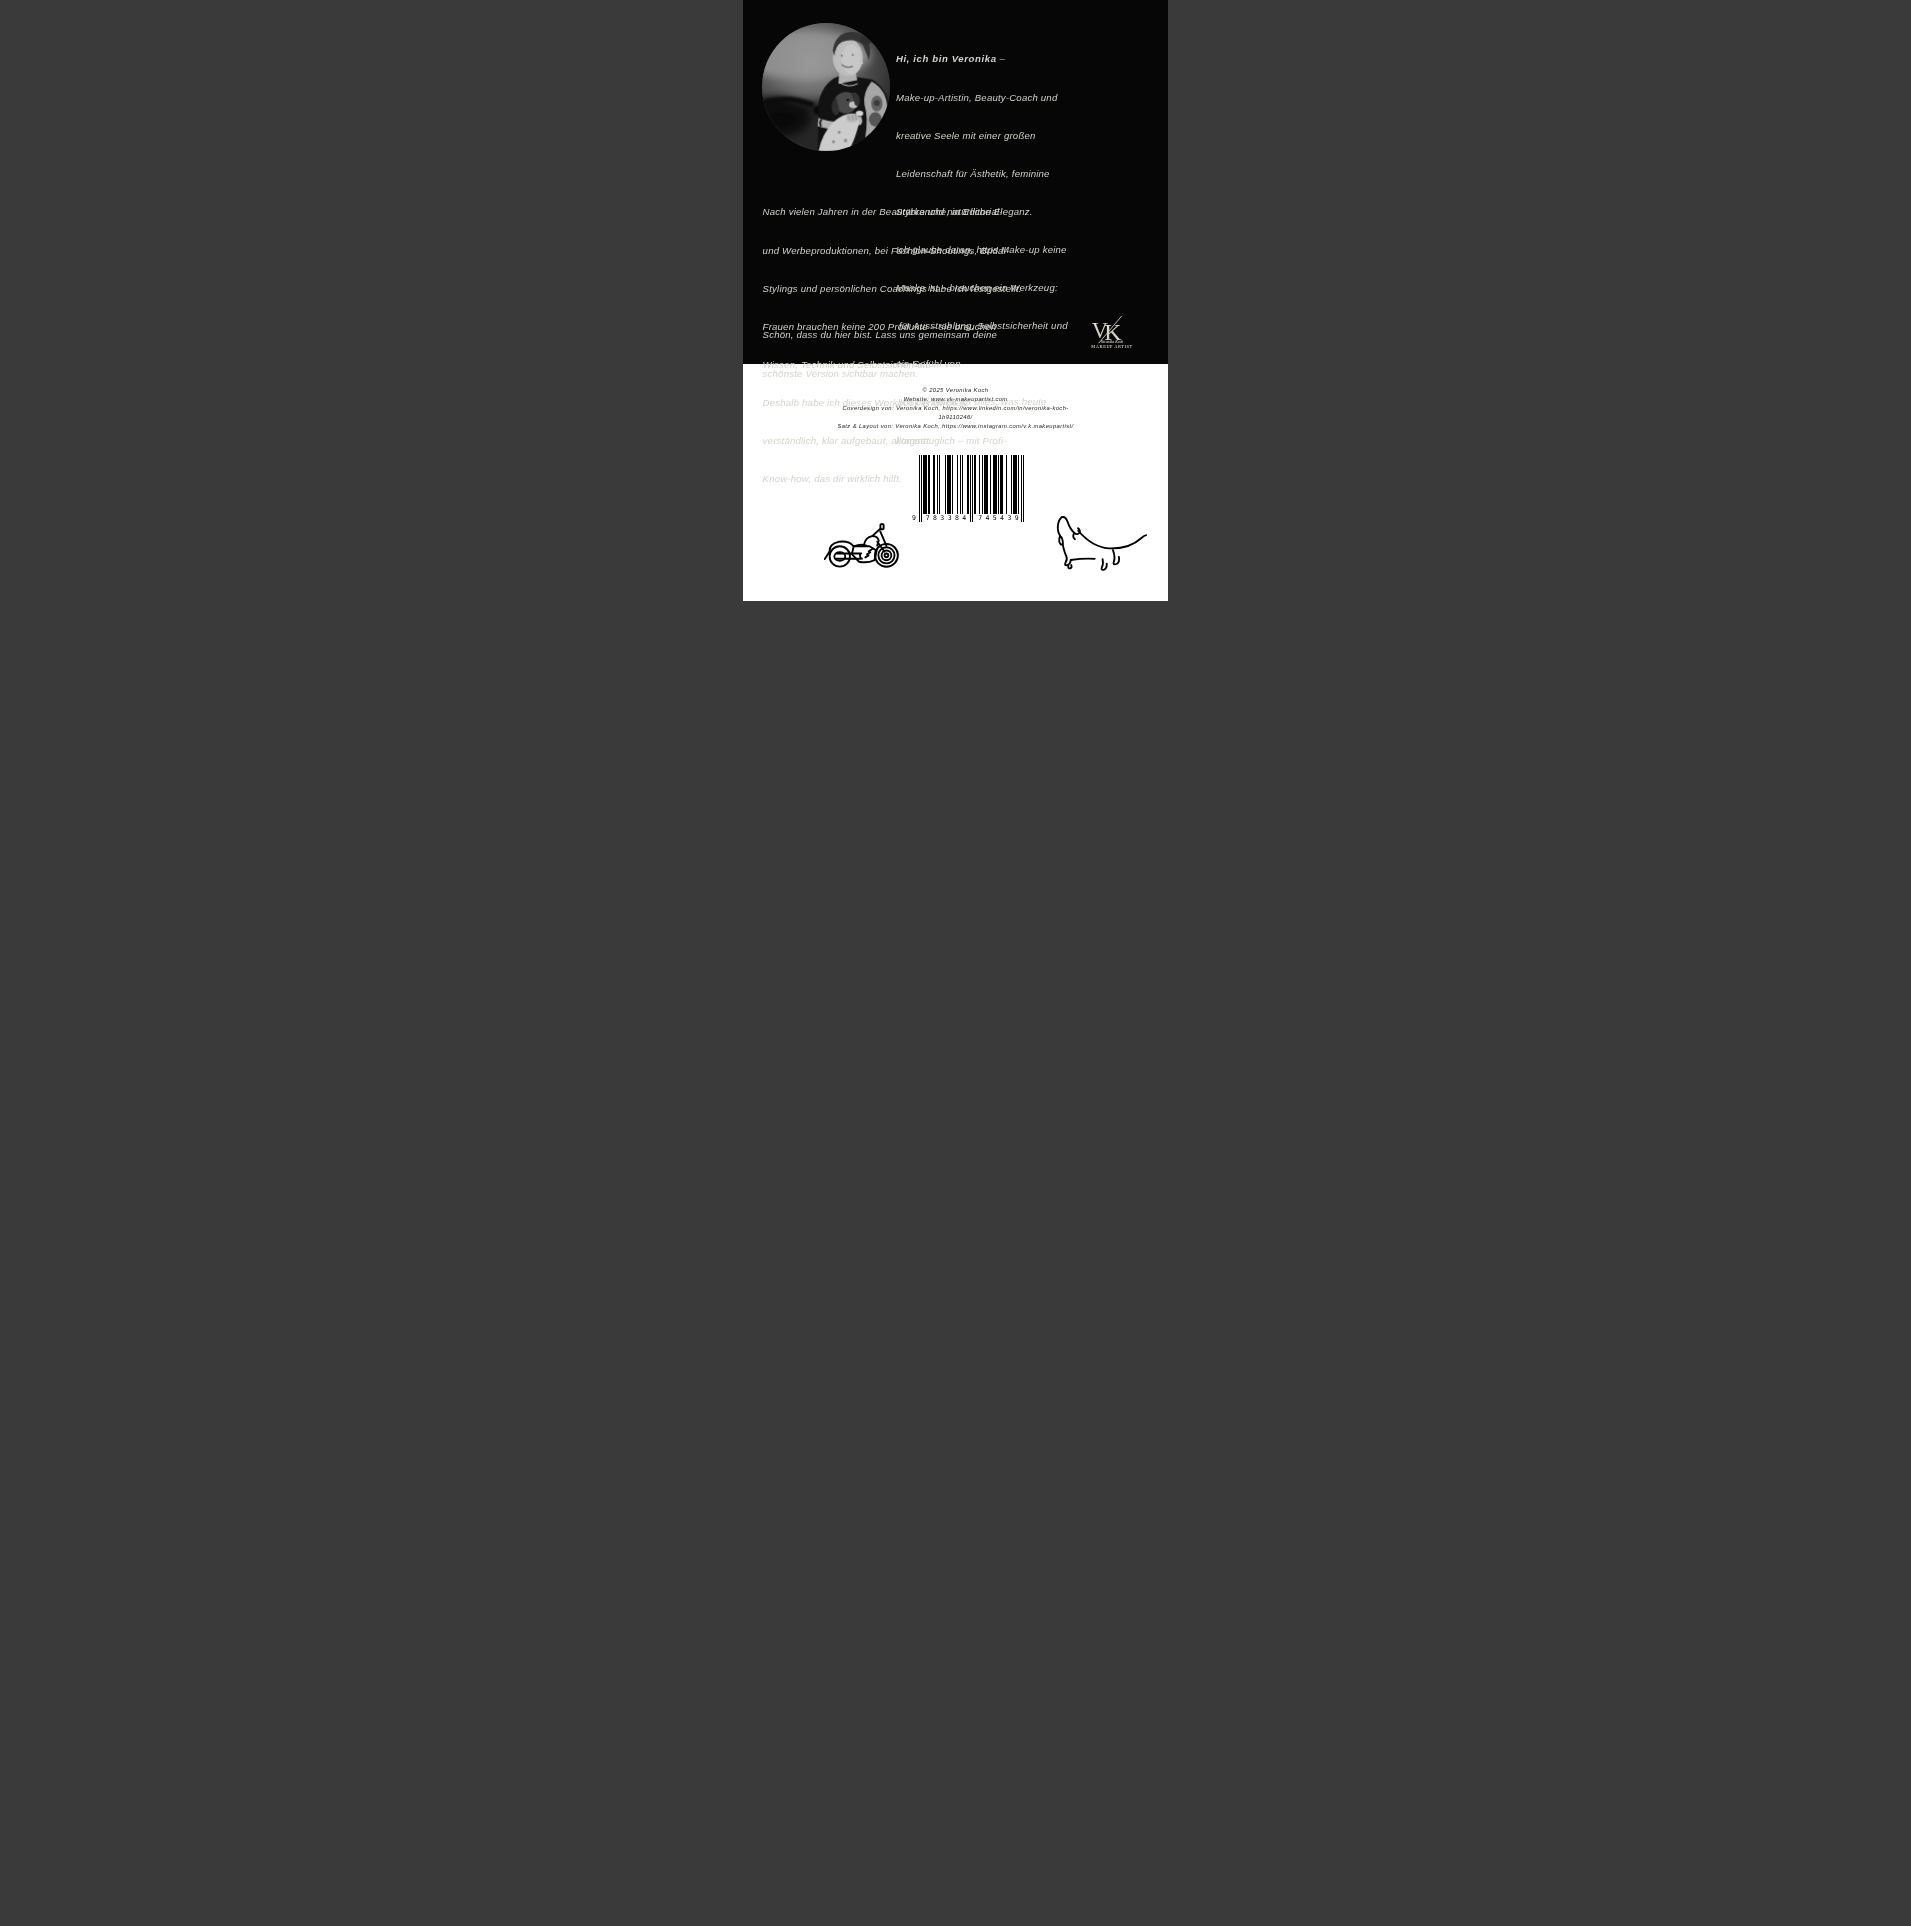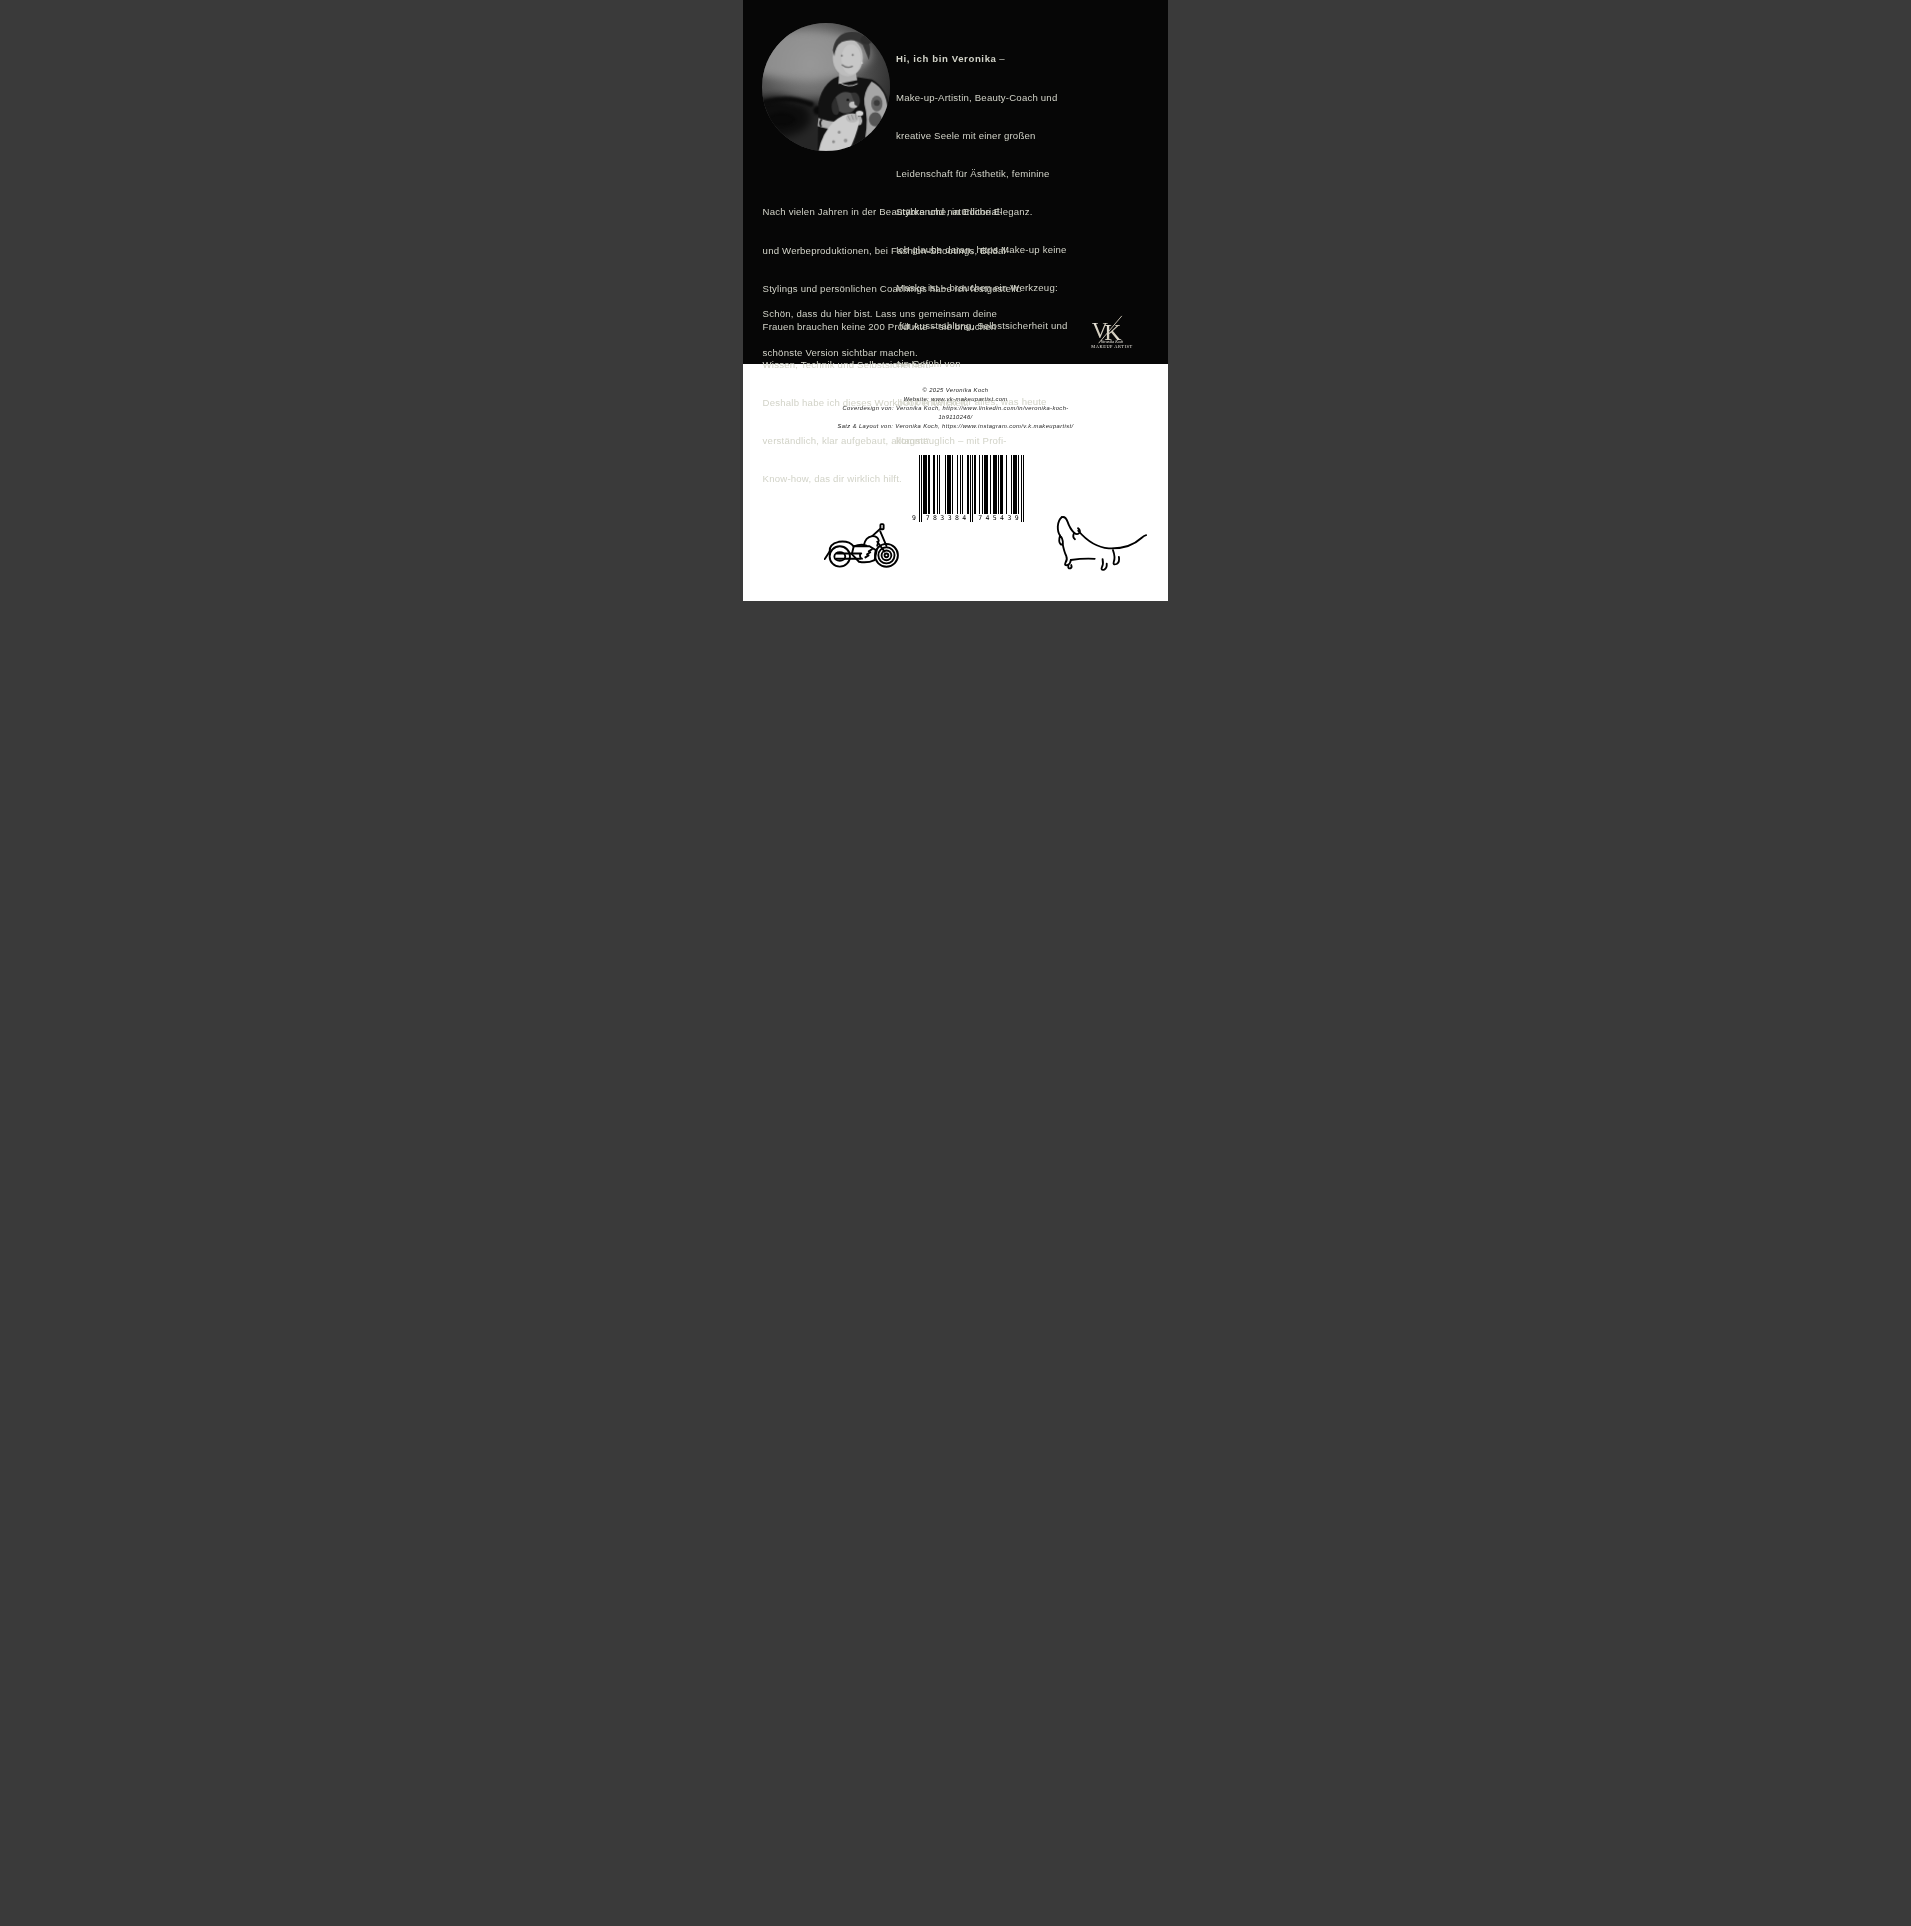--- a/index.html
+++ b/index.html
@@ -26,27 +26,28 @@
     background:var(--cover-bg);
   }
   #portrait{
     position:absolute;left:19px;top:23px;width:128px;height:128px;
     border-radius:50%;overflow:hidden;background:#222;
   }
   #portrait svg{display:block;width:100%;height:100%;}
   .blk{
     position:absolute;
     color:var(--cover-text);
+    font-style:italic;
     font-size:9.6px;line-height:12.7px;
     letter-spacing:0.2px;
     white-space:pre-wrap;
   }
   #intro-block{left:153px;top:28px;width:254px;}
   #mid-block{left:19.6px;top:181px;width:385px;}
-  #closing-block{left:19.6px;top:283px;width:385px;}
+  #closing-block{left:19.6px;top:304px;width:385px;}
   .blk .line{white-space:pre-wrap;}
   #intro-heading .hd-bold{font-weight:700;letter-spacing:0.6px;}
   
   #vk-logo{position:absolute;left:341px;top:314px;width:56px;height:36px;}
   #vk-logo svg{width:100%;height:100%;display:block;}
   
   #imprint{
     position:absolute;left:0;top:386px;width:425px;
     text-align:center;
     color:var(--imprint-text);

